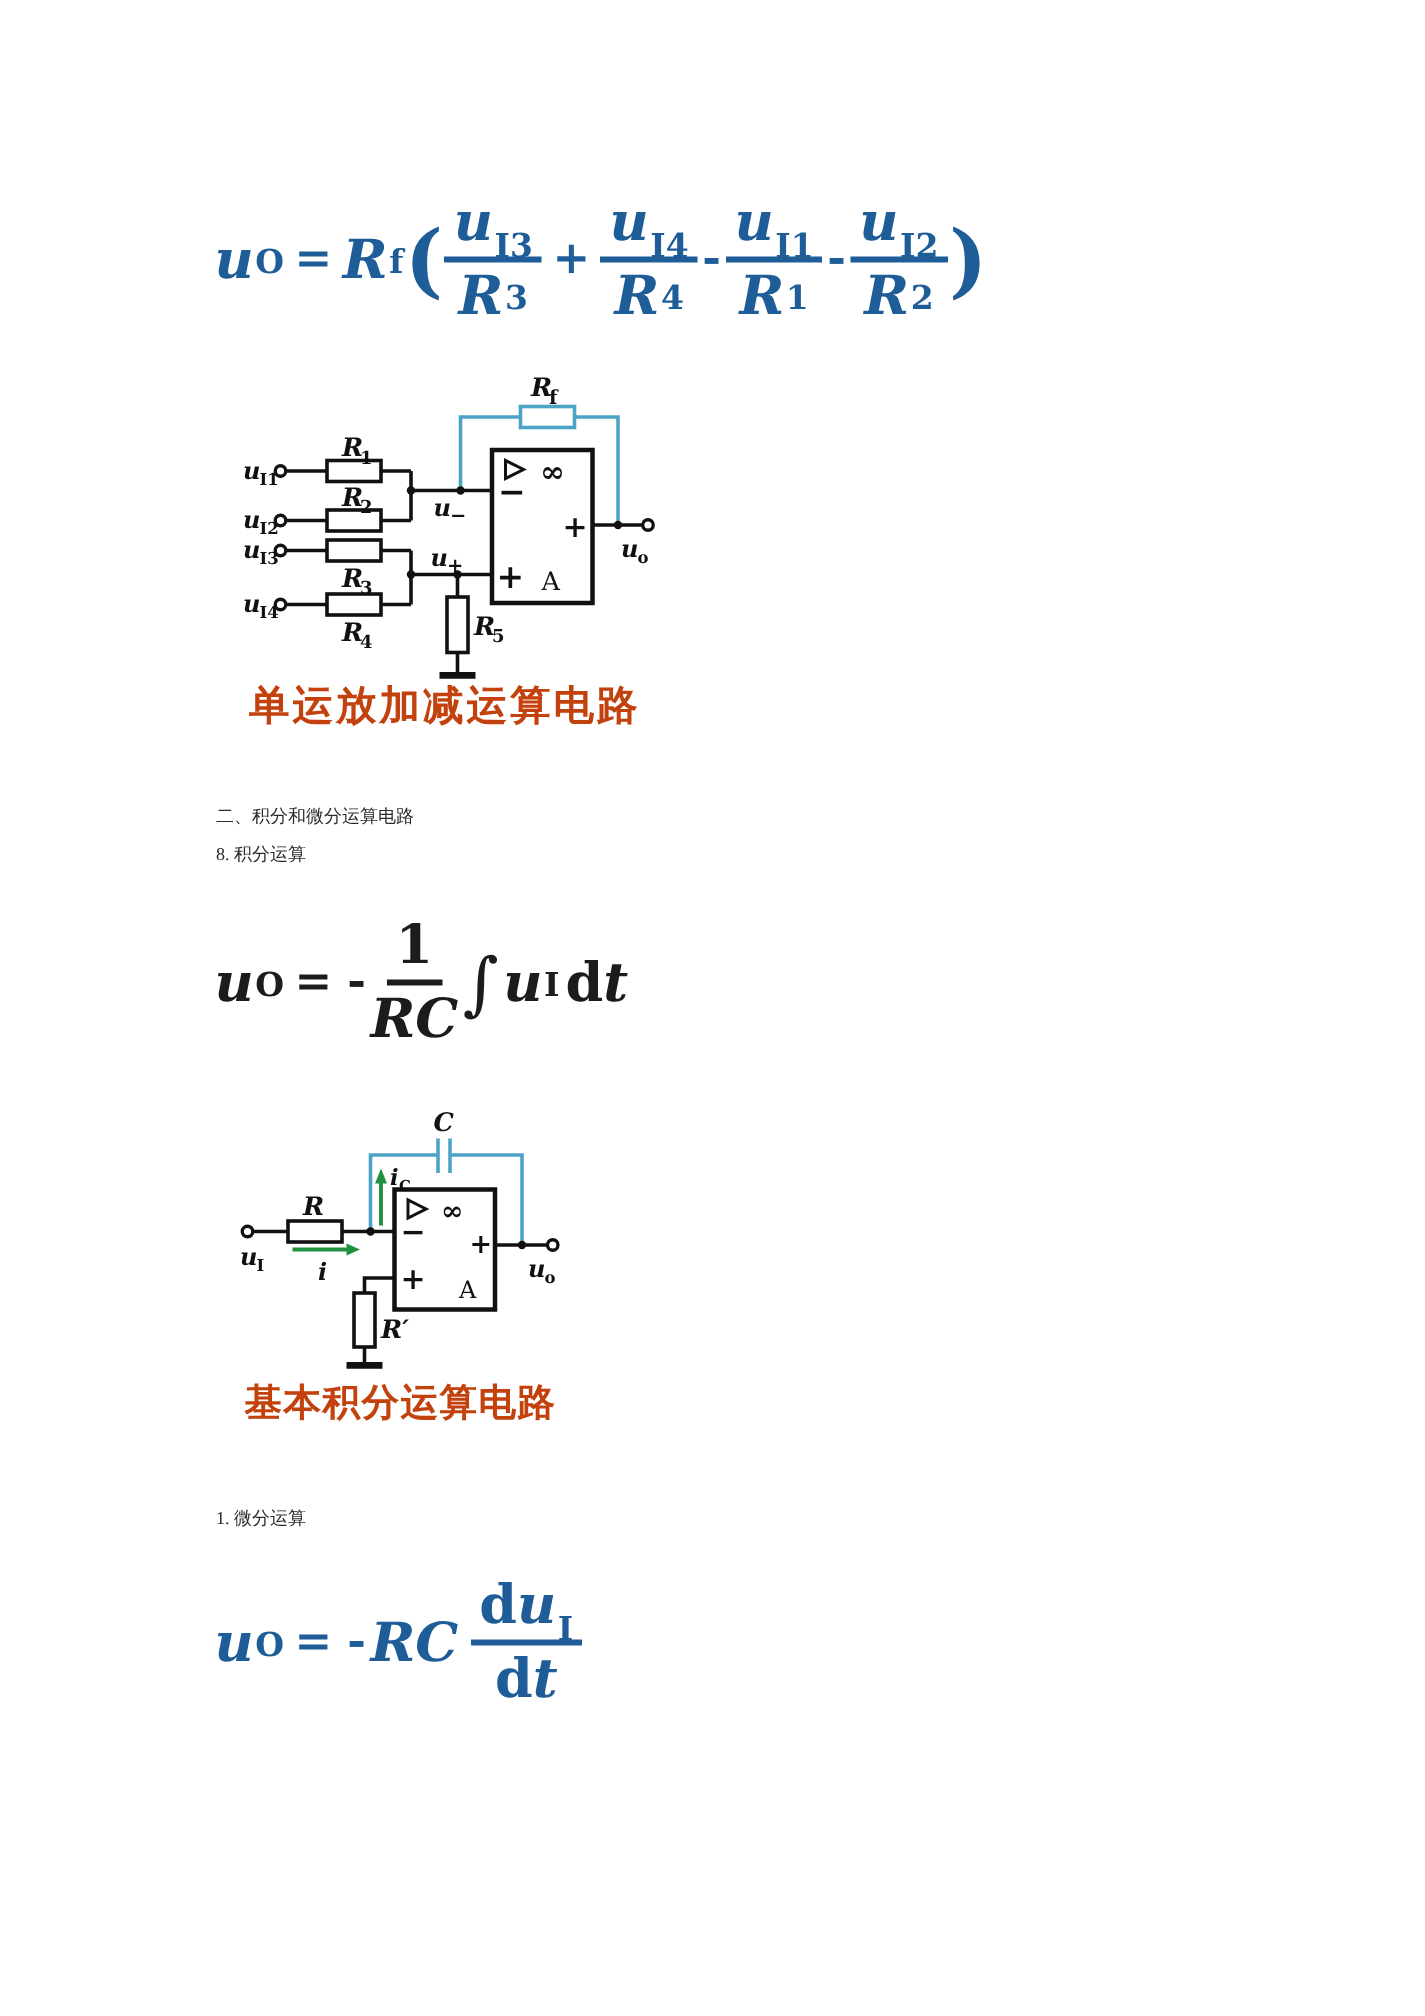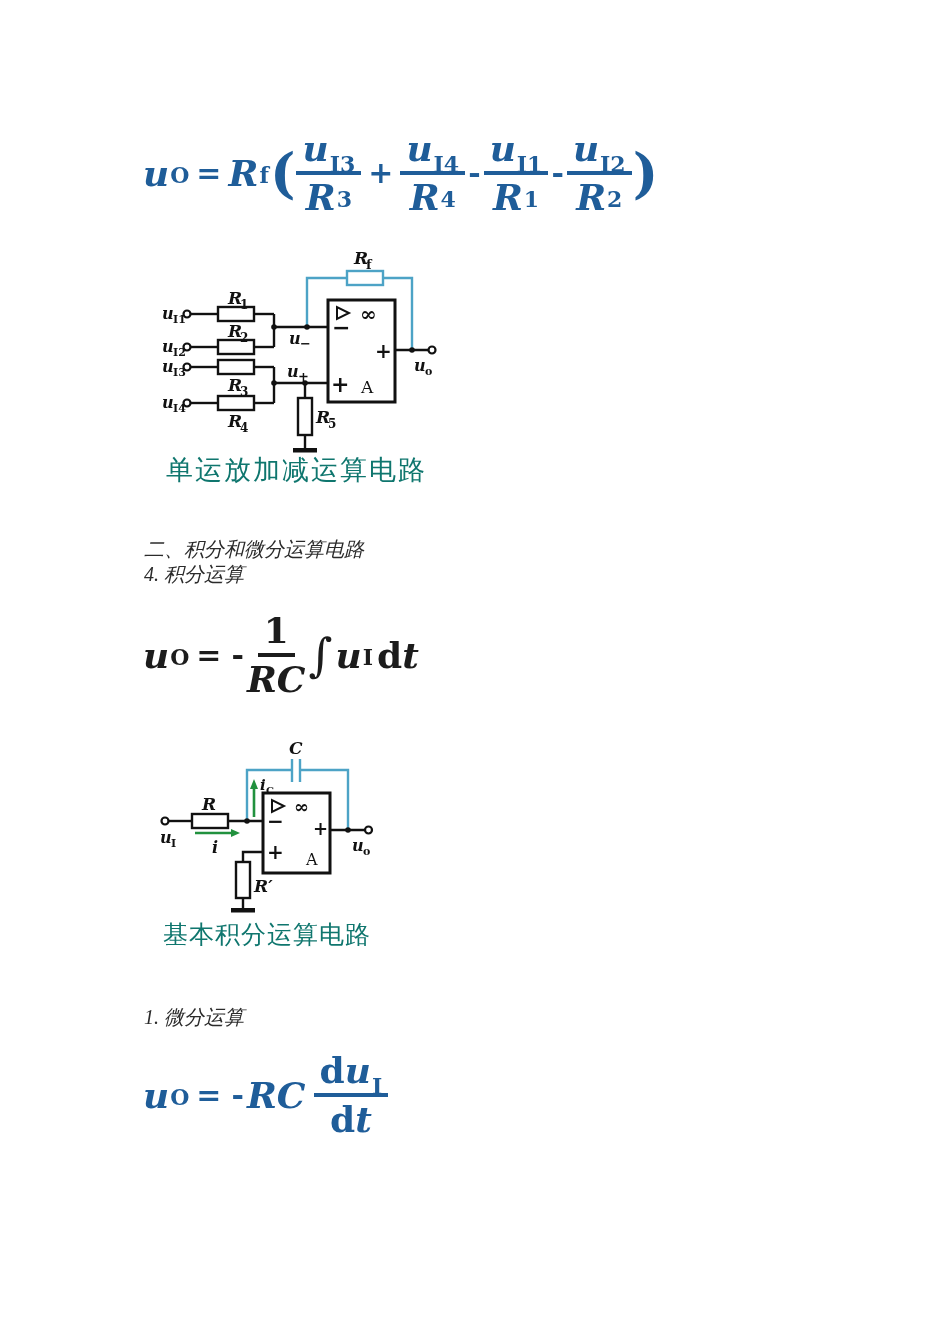--- a/index.html
+++ b/index.html
@@ -19,22 +19,22 @@
   .fx .o.tight{margin:0 3px;}
   .fx .p{font-size:54px;font-weight:bold;margin:0 1px;}
   .fx .ig{font-size:46px;font-weight:normal;margin:0 3px;}
   .fr{display:inline-flex;flex-direction:column;align-items:center;}
   .fr .nu{display:flex;align-items:flex-end;justify-content:center;
           padding:0 6px 5px;border-bottom:4px solid currentColor;}
   .fr .de{display:flex;align-items:flex-start;justify-content:center;padding-top:4px;}
   .v{display:inline-flex;align-items:flex-start;}
 
   
-  .txt{position:absolute;color:#2b2b2b;font-size:20px;white-space:nowrap;font-style:italic;}
-  .cap{position:absolute;color:#0f766e;font-weight:normal;white-space:nowrap;}
+  .txt{position:absolute;color:#2b2b2b;font-size:12px;white-space:nowrap;}
+  .cap{position:absolute;color:#c2410c;font-weight:bold;white-space:nowrap;}
 
   
   svg text{font-family:"DejaVu Serif",serif;fill:#111;}
   .ti{font-style:italic;font-weight:bold;}
   .tb{font-weight:bold;}
   .w{stroke:#111;stroke-width:2.4;fill:none;}
   .res{fill:#fff;stroke:#111;stroke-width:2.4;}
   .opbox{fill:#fff;stroke:#111;stroke-width:3;}
   .cw{stroke:#4da3c6;stroke-width:2.4;fill:none;}
   .cres{fill:#fff;stroke:#4da3c6;stroke-width:2.4;}
@@ -178,21 +178,21 @@
   <text x="147" y="104" font-size="16" class="ti">u</text>
   <text x="158" y="108" font-size="13" class="tb">−</text>
   <text x="145" y="137" font-size="16" class="ti">u</text>
   <text x="156" y="141" font-size="13" class="tb">+</text>
   <text x="272" y="131" font-size="16" class="ti">u</text>
   <text x="283" y="135" font-size="11" class="tb">o</text>
 </svg>
 <div class="cap" style="left:166px;top:452px;font-size:27px;letter-spacing:2px;">单运放加减运算电路</div>
 
 <div class="txt" style="left:144px;top:536px;">二、积分和微分运算电路</div>
-<div class="txt" style="left:144px;top:561px;">4. 积分运算</div>
+<div class="txt" style="left:144px;top:561px;">8. 积分运算</div>
 
 <div class="fx dark" style="left:143px;top:612px;">
   <span class="v">
       <span class="b it">u</span>
       <span class="s">O</span>
     </span>
   <span class="o">=</span>
   <span class="o tight">-</span>
   <span class="fr">
     <span class="nu">

